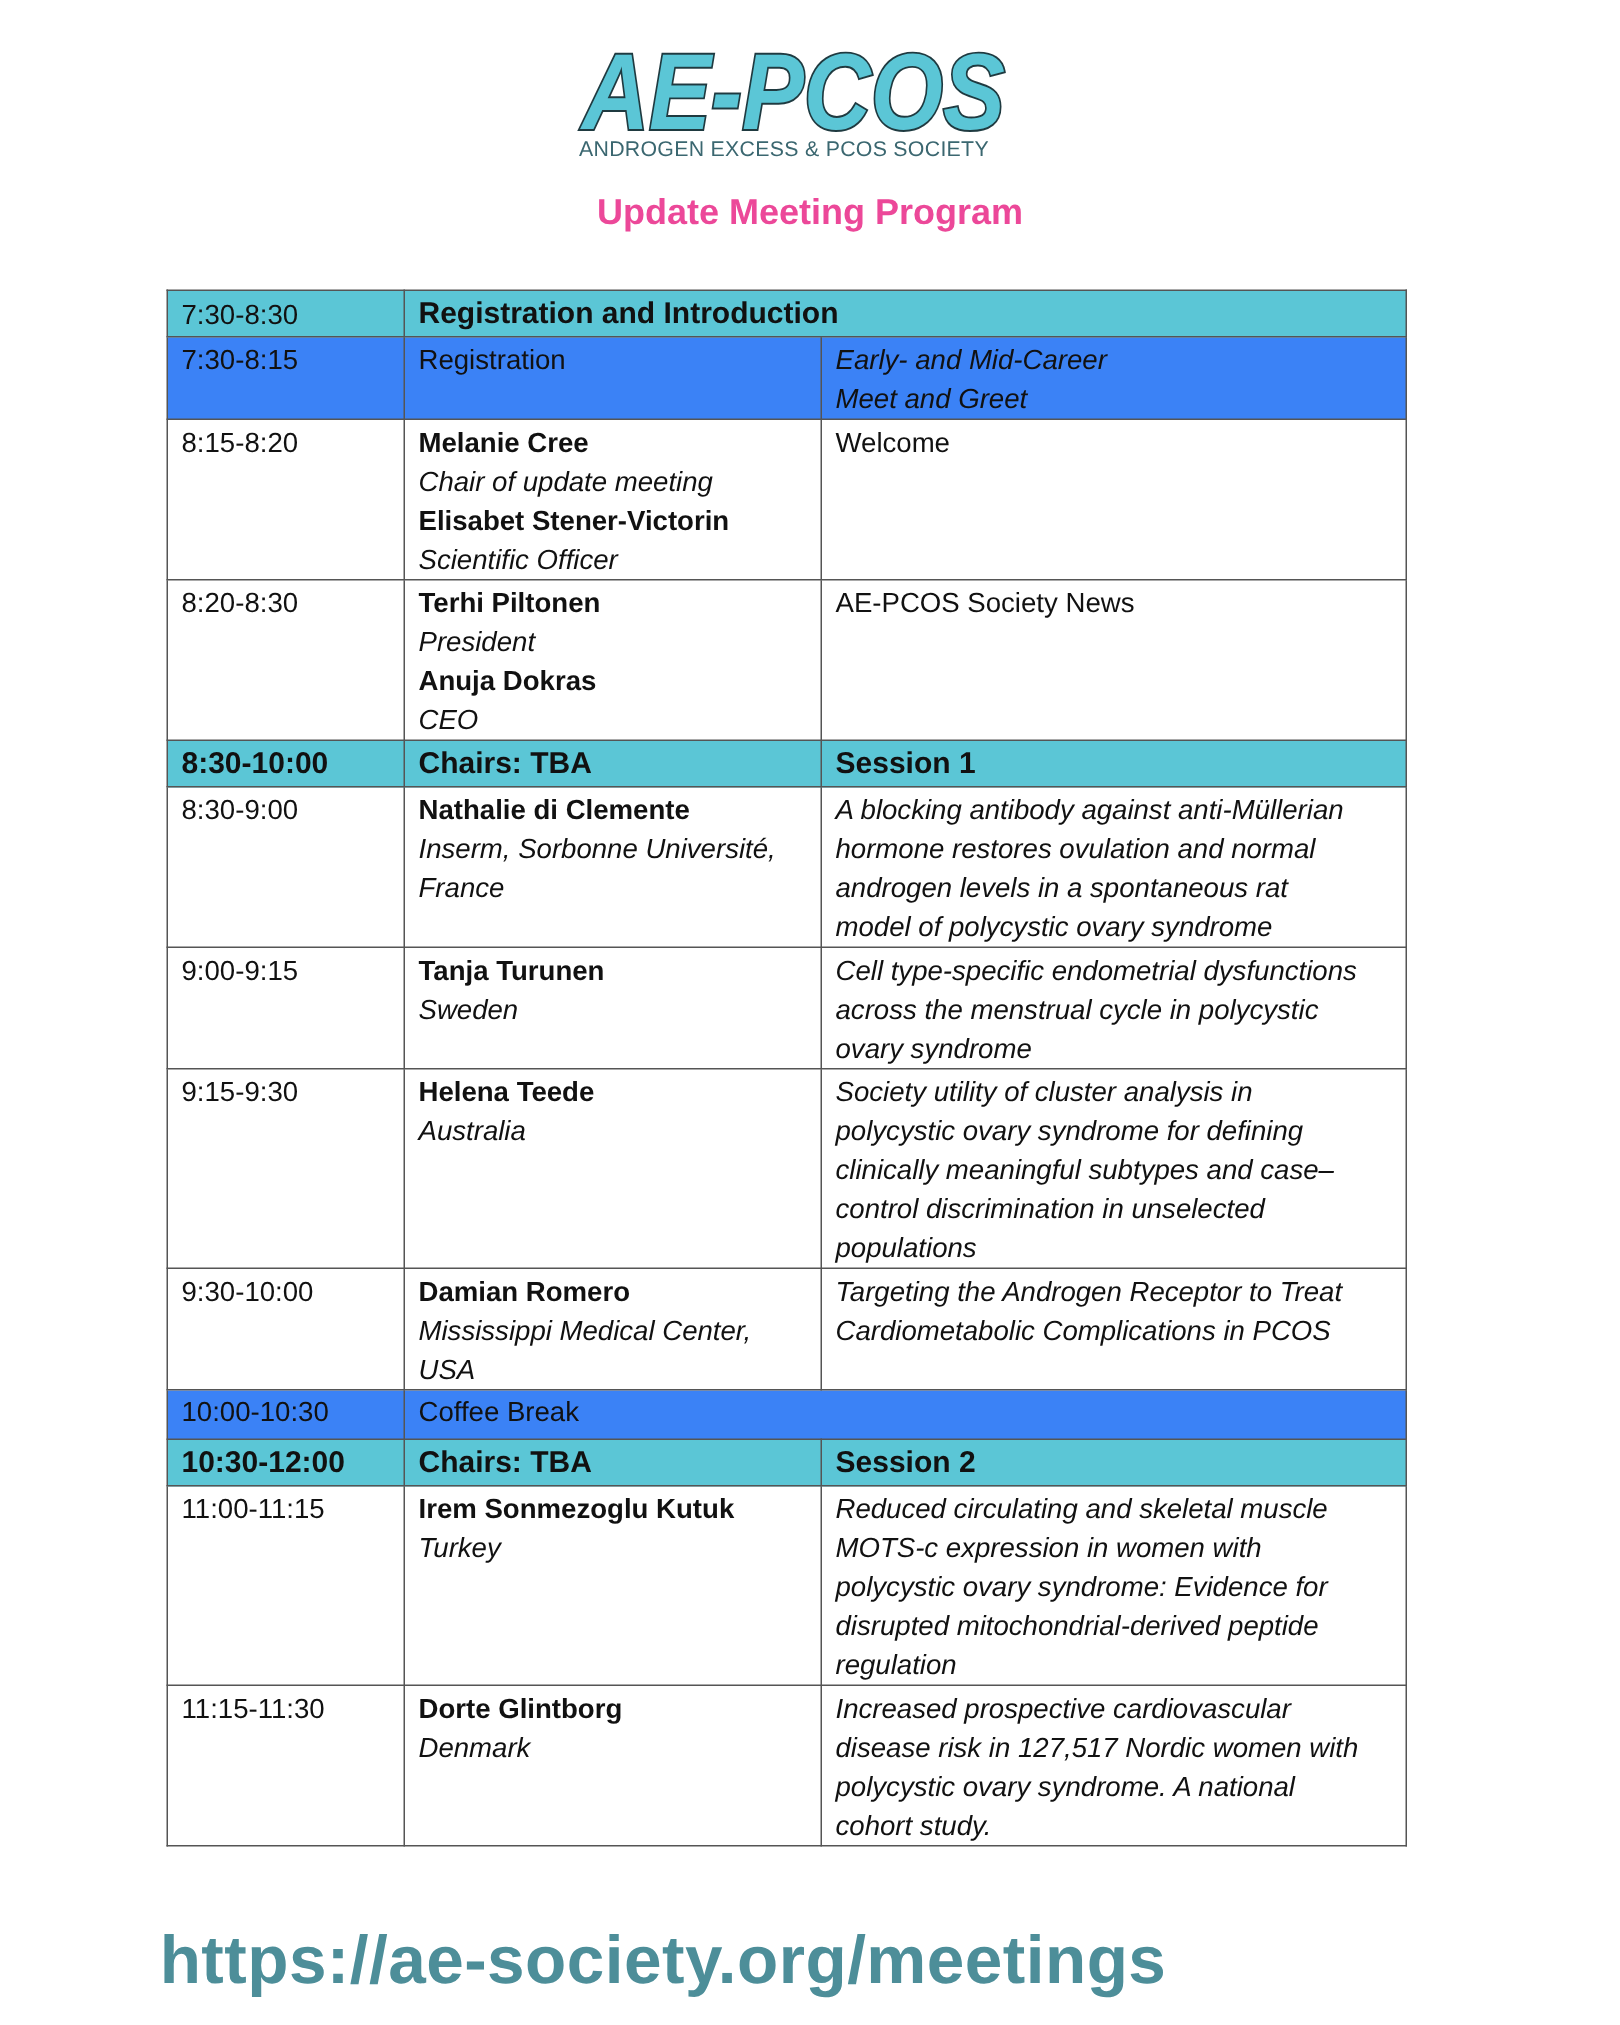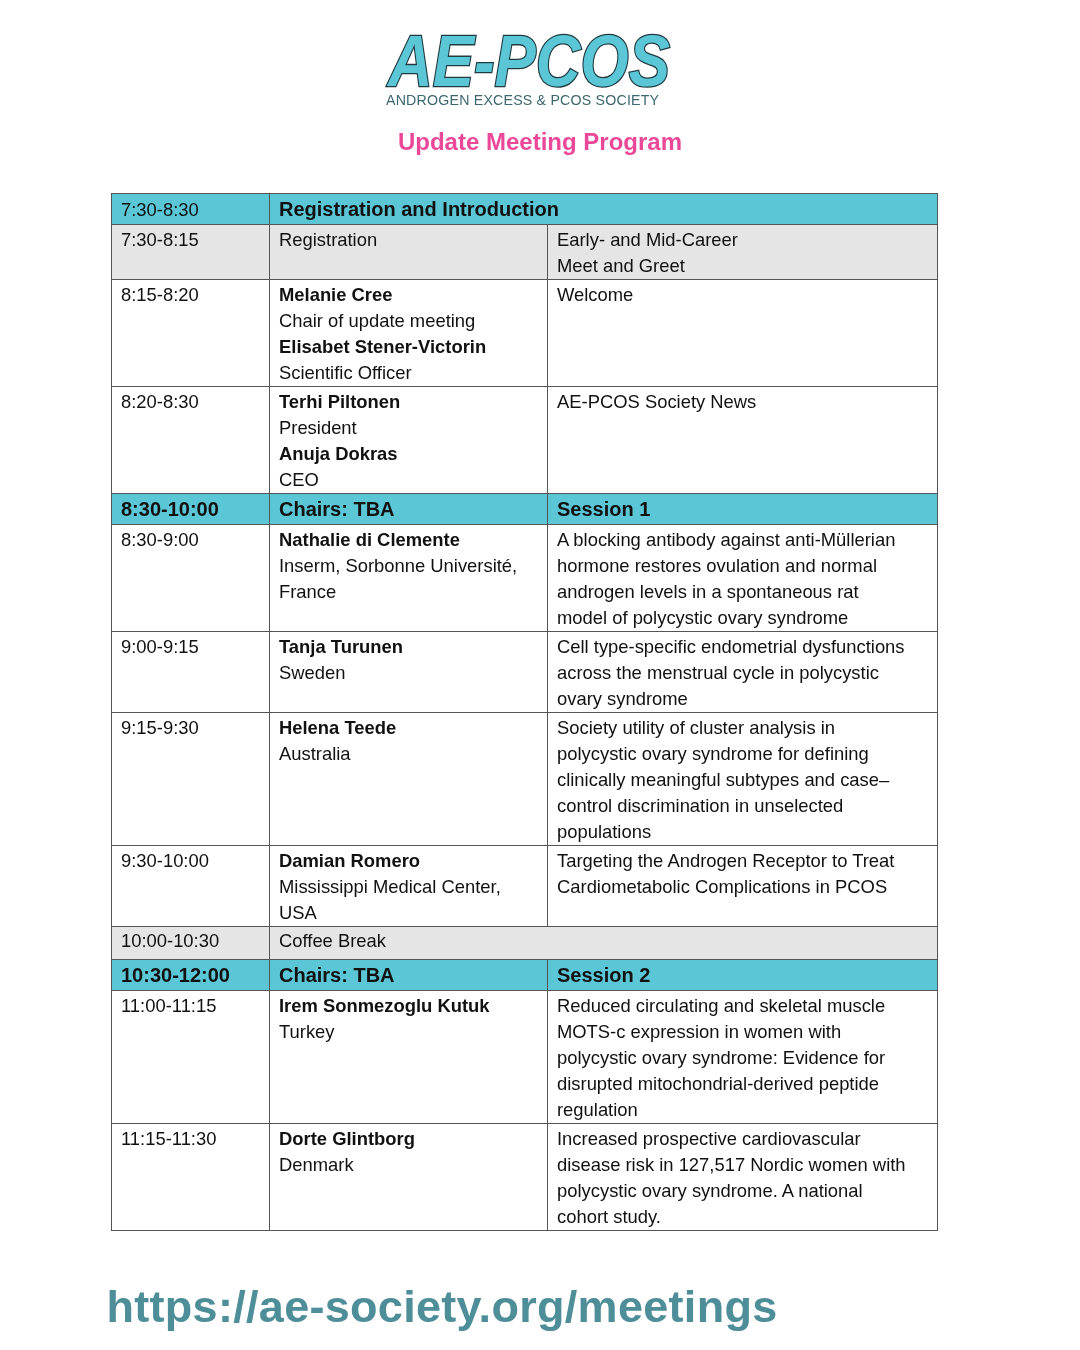--- a/index.html
+++ b/index.html
@@ -13,23 +13,23 @@
                 font-size: 24px; font-weight: bold; color: #ec4899; }
   table.program { position: absolute; left: 111px; top: 181px; width: 826px;
                   border-collapse: collapse; table-layout: fixed; margin-top: 12px; }
   table.program td { border: 1.4px solid #555; vertical-align: top; padding: 2px 9px 0 9px;
                      font-size: 18.4px; line-height: 26px; }
   table.program col.c1 { width: 158px; }
   table.program col.c2 { width: 278px; }
   table.program col.c3 { width: 390px; }
   tr.section td { background: #5bc6d6; font-weight: bold; font-size: 20px; line-height: 27px; }
   tr.section td.plain { font-weight: normal; font-size: 18.4px; }
-  tr.break td { background: #e5e5e5; }
+  tr.break td { background: #3b82f6; }
   .bold { font-weight: bold; display: block; }
-  .line { display: block; }
+  .line { display: block; font-style: italic; }
   .url { position: absolute; left: 0; width: 884px; top: 1281px; text-align: center;
          font-size: 45px; font-weight: bold; color: #4d8e99; letter-spacing: 0.3px; }
 </style>
 </head>
 <body>
 
 <div class="logo">
   <svg class="logo-mark" viewBox="0 0 290 64">
     <text x="145" y="58" text-anchor="middle" textLength="282" lengthAdjust="spacingAndGlyphs" font-family="Liberation Sans, sans-serif" font-weight="bold" font-style="italic" font-size="72" fill="#5bc6d6" stroke="#1f3a40" stroke-width="2.6" paint-order="stroke">AE-PCOS</text>
   </svg>

